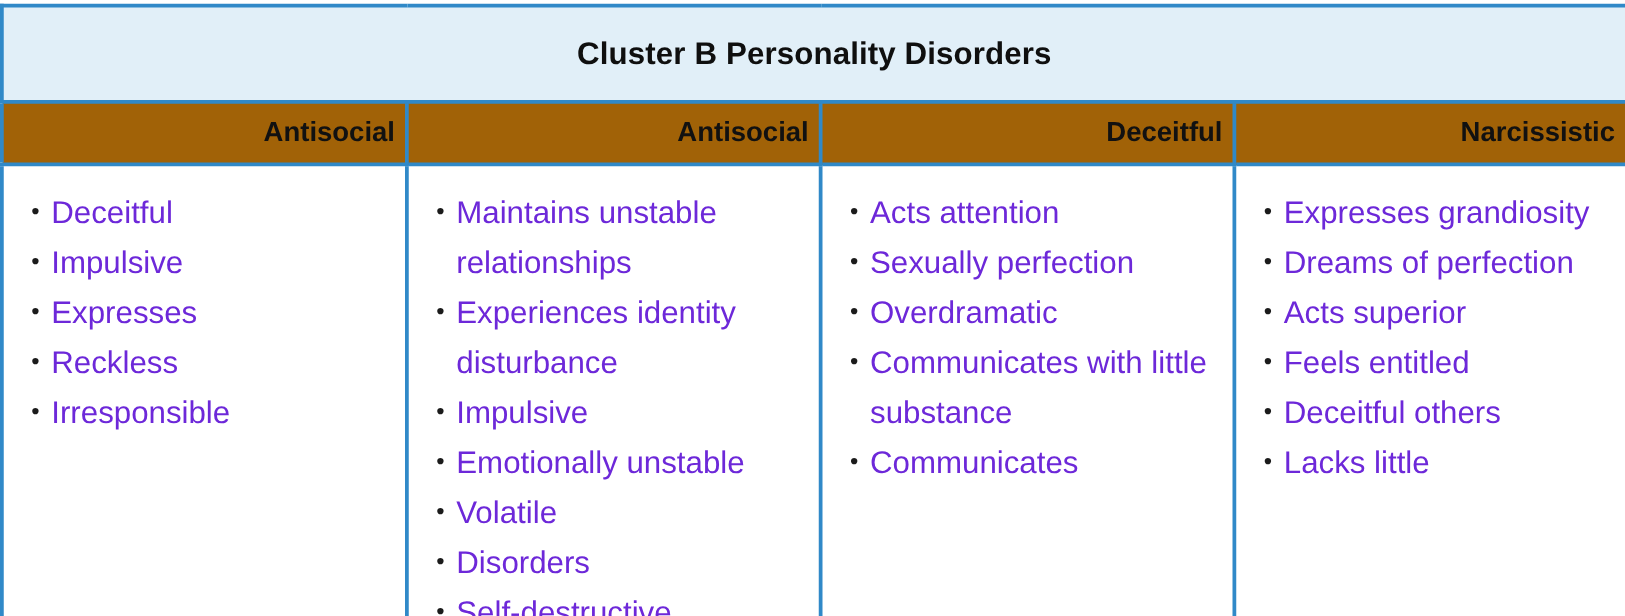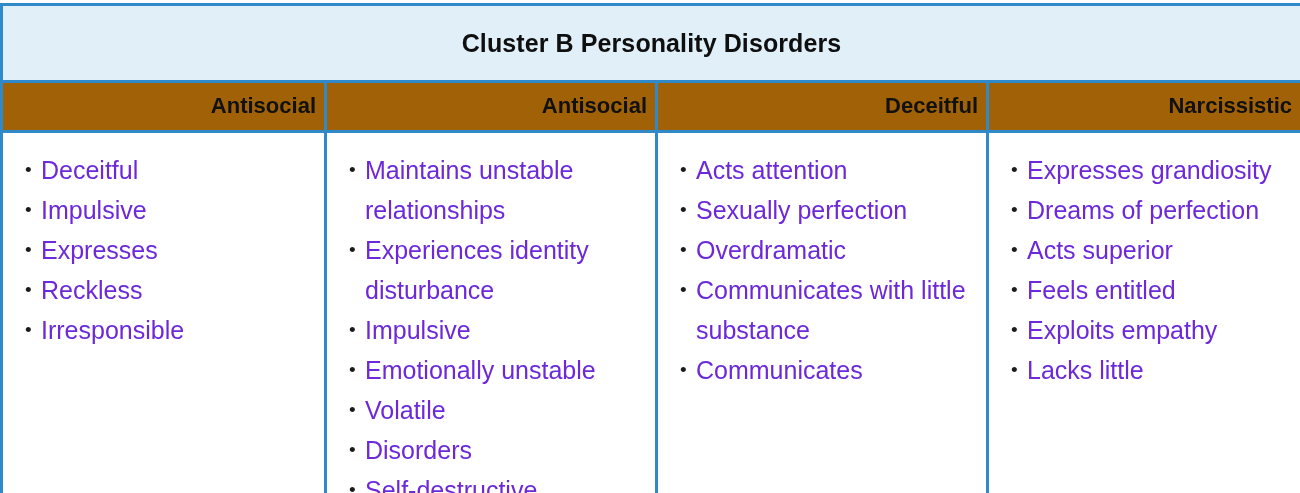--- a/index.html
+++ b/index.html
@@ -165,20 +165,20 @@
             <li>Communicates with little substance</li>
             <li>Communicates</li>
           </ul>
         </td>
         <td class="body-cell last">
           <ul class="sym-list">
             <li>Expresses grandiosity</li>
             <li>Dreams of perfection</li>
             <li>Acts superior</li>
             <li>Feels entitled</li>
-            <li>Exploits empathy</li>
+            <li>Deceitful others</li>
             <li>Lacks little</li>
           </ul>
         </td>
       </tr>
     </tbody>
   </table>
 </div>
 
 </body></html>

